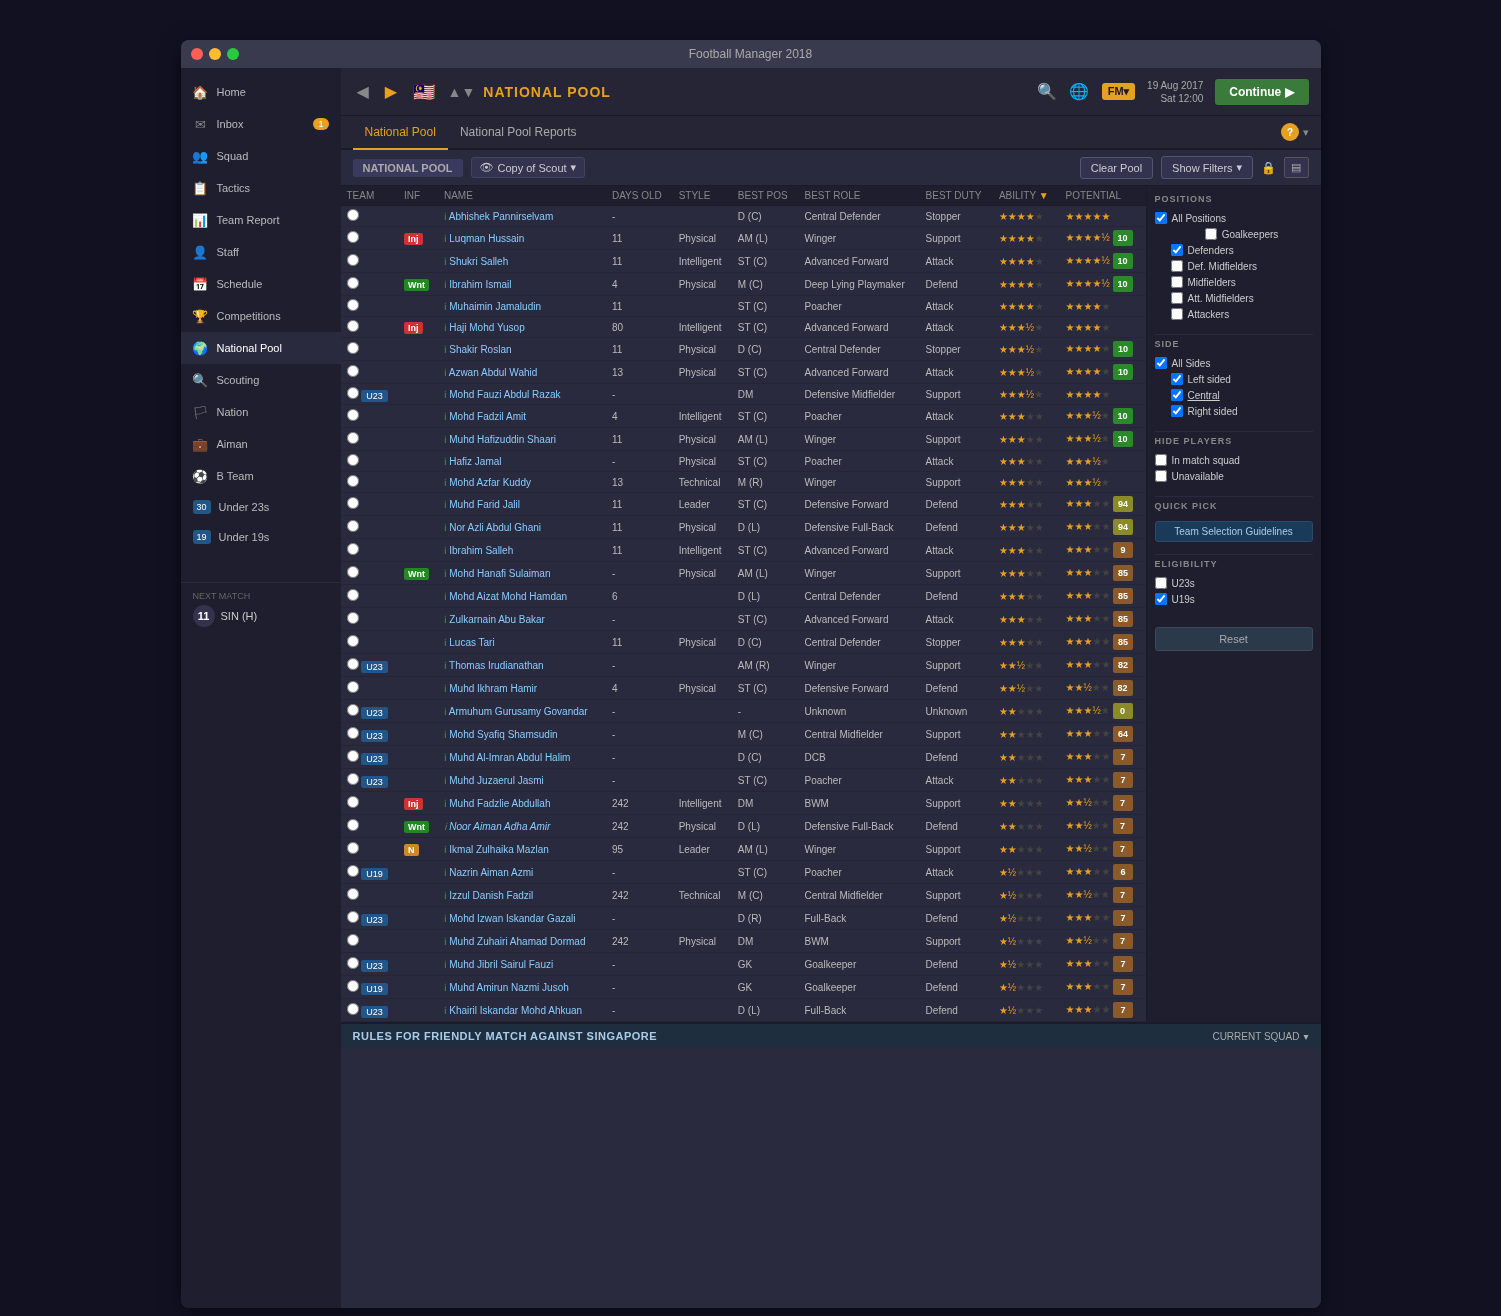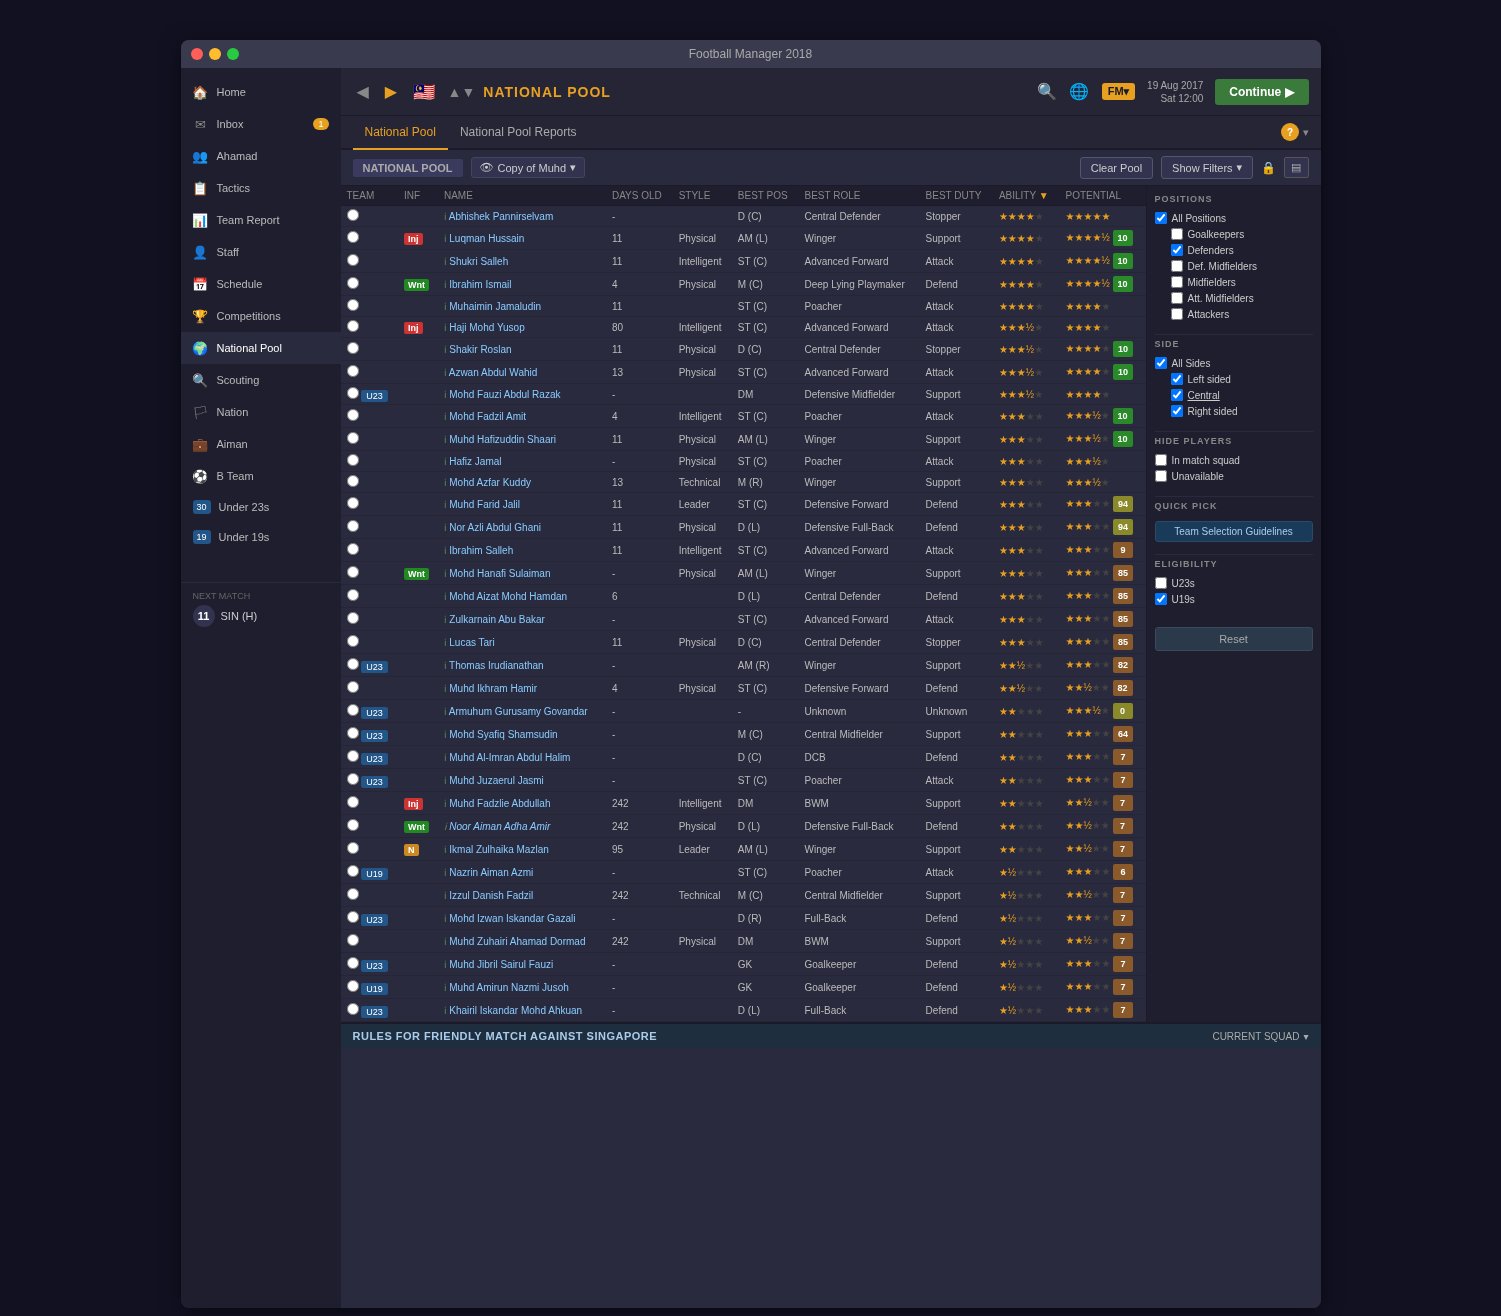--- a/index.html
+++ b/index.html
@@ -119,21 +119,21 @@
           <span class="sidebar-icon">🏠</span>
           <span>Home</span>
         </div>
         <div class="sidebar-item">
           <span class="sidebar-icon">✉</span>
           <span>Inbox</span>
           <span class="badge">1</span>
         </div>
         <div class="sidebar-item">
           <span class="sidebar-icon">👥</span>
-          <span>Ahamad</span>
+          <span>Squad</span>
         </div>
         <div class="sidebar-item">
           <span class="sidebar-icon">📋</span>
           <span>Tactics</span>
         </div>
         <div class="sidebar-item">
           <span class="sidebar-icon">📊</span>
           <span>Team Report</span>
         </div>
         <div class="sidebar-item">
@@ -218,21 +218,21 @@
           </div>
           <div style="flex:1;"></div>
           <div class="help-btn">?</div>
           <span style="color:#888;margin-left:4px;cursor:pointer;">▾</span>
         </div>
 
         <div class="pool-header">
           <span class="pool-label">NATIONAL POOL</span>
           <div class="scout-dropdown">
             <span>👁</span>
-            <span>Copy of Muhd</span>
+            <span>Copy of Scout</span>
             <span>▾</span>
           </div>
           <div style="flex:1;"></div>
           <button class="clear-pool-btn">Clear Pool</button>
           <button class="show-filters-btn">
             <span>Show Filters</span>
             <span>▾</span>
           </button>
           <span class="lock-icon">🔒</span>
           <span style="background:#333350;border:1px solid #555;color:#aaa;padding:3px 6px;font-size:11px;border-radius:2px;cursor:pointer;">▤</span>
@@ -692,21 +692,21 @@
             </table>
           </div>
 
           <div class="right-panel">
             <div class="panel-section">
               <div class="panel-title">POSITIONS</div>
               <label class="panel-item">
                 <input type="checkbox" checked="" style="">
                 <span>All Positions</span>
               </label>
-              <label class="panel-item" style="padding-left:16px;">
+              <label class="panel-item" style="padding-left:16px;justify-content:center;">
                 <input type="checkbox" style="">
                 <span>Goalkeepers</span>
               </label>
               <label class="panel-item" style="padding-left:16px;">
                 <input type="checkbox" checked="" style="">
                 <span>Defenders</span>
               </label>
               <label class="panel-item" style="padding-left:16px;">
                 <input type="checkbox" style="">
                 <span>Def. Midfielders</span>

